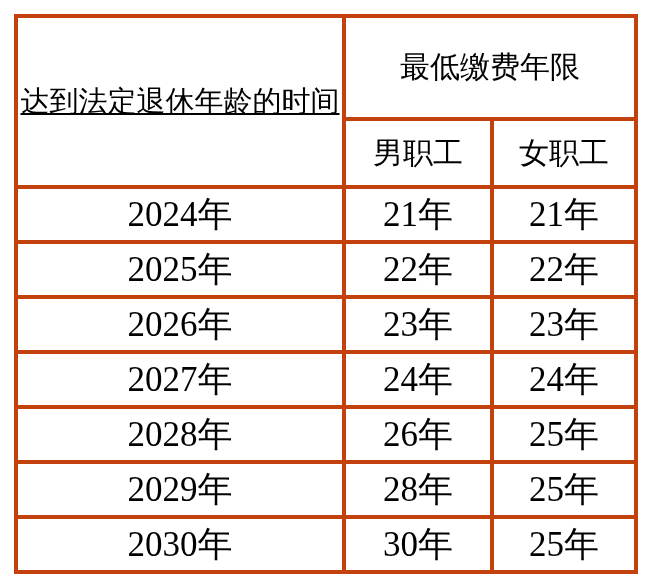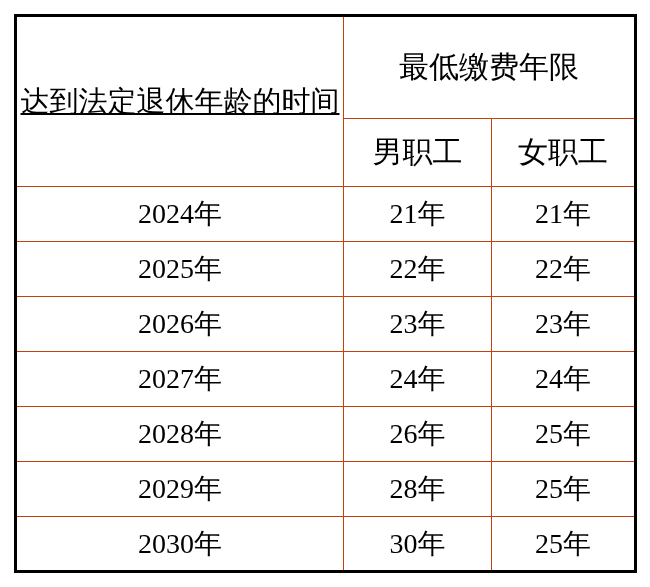--- a/index.html
+++ b/index.html
@@ -18,21 +18,21 @@
     position: absolute;
     left: 14px;
     top: 14px;
     width: 620px;
     border-collapse: collapse;
     table-layout: fixed;
     background: #ffffff;
     border: 3px solid #000000;
   }
   table.pension td {
-    border: 1px solid #c2410c;
+    border: 4px solid #c2410c;
     text-align: center;
     vertical-align: middle;
     padding: 0;
     overflow: hidden;
   }
   col.c1 { width: 328px; }
   col.c2 { width: 148px; }
   col.c3 { width: 144px; }
   tr.r-head1 { height: 103px; }
   tr.r-head2 { height: 68px; }
@@ -41,21 +41,21 @@
     font-size: 30px;
     white-space: nowrap;
   }
   .time-cell {
     font-size: 29px;
     white-space: nowrap;
     letter-spacing: 0px;
     text-decoration: underline;
   }
   .body-cell {
-    font-size: 28px;
+    font-size: 35px;
     white-space: nowrap;
   }
 </style>
 </head>
 <body>
 
 <table class="pension">
   <colgroup>
     <col class="c1">
     <col class="c2">

